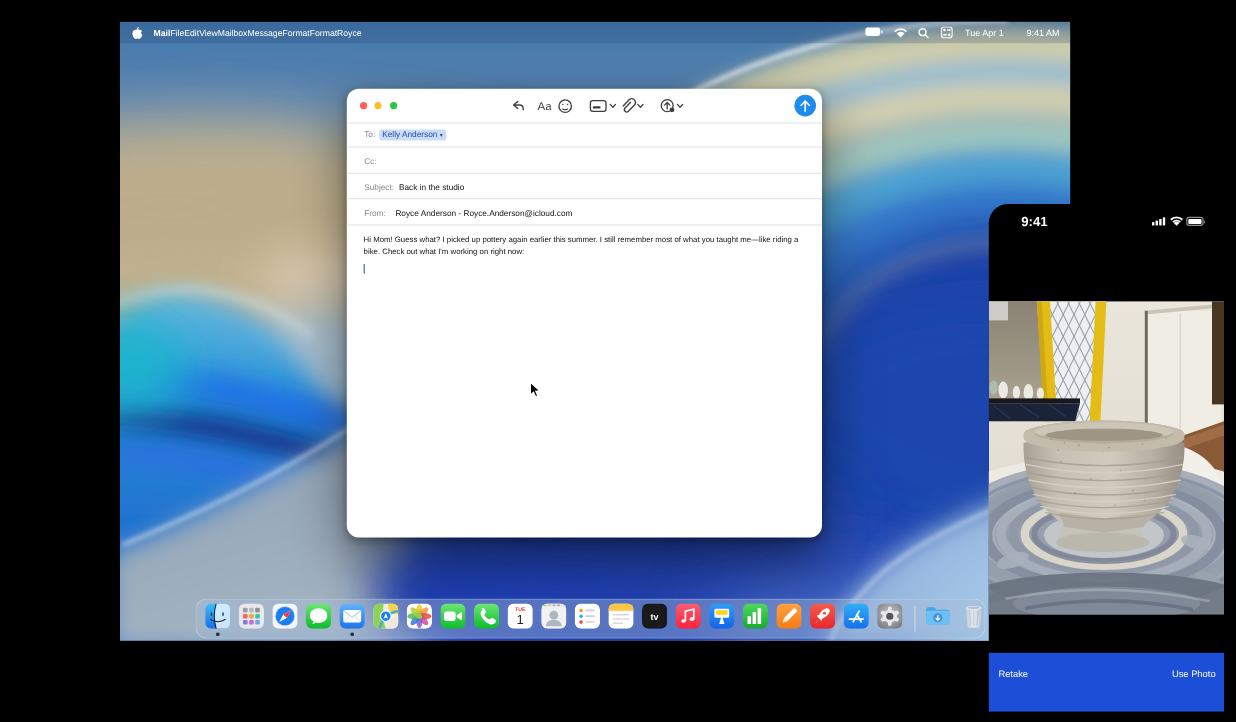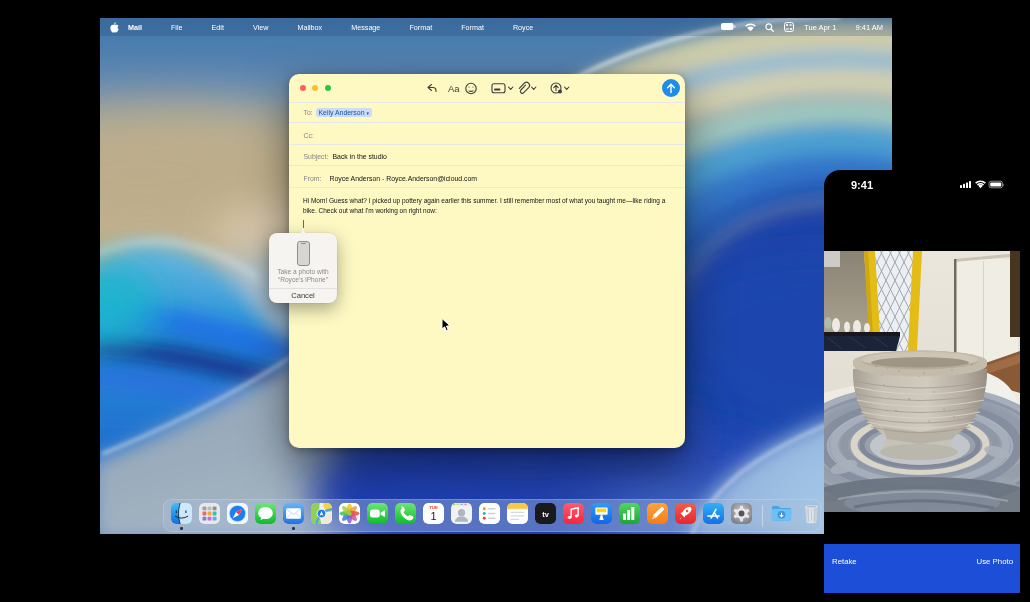--- a/index.html
+++ b/index.html
@@ -1,21 +1,21 @@
 <!DOCTYPE html>
 <html><head><meta charset="utf-8">
 <style>
 *{box-sizing:border-box;margin:0;padding:0}
 html,body{width:1030px;height:602px;background:#000;overflow:hidden;font-family:"Liberation Sans",sans-serif}
 body{position:relative}
 #desktop{position:absolute;left:100px;top:18px;width:792px;height:516px;overflow:hidden}
 #wp{position:absolute;left:0;top:0}
 #menubar{position:absolute;left:0;top:0;width:792px;height:18px;color:#fff;font-size:7.2px;display:flex;align-items:center}
-#menubar .mi{margin-right:29px;white-space:nowrap}
-#mwin{position:absolute;left:189px;top:56px;width:396px;height:374px;background:#fef9c3;border-radius:10px;box-shadow:0 18px 45px rgba(0,0,0,.5),0 2px 8px rgba(0,0,0,.3)}
+#menubar .mi{margin-right:0;white-space:nowrap}
+#mwin{position:absolute;left:189px;top:56px;width:396px;height:374px;background:#ffffff;border-radius:10px;box-shadow:0 18px 45px rgba(0,0,0,.5),0 2px 8px rgba(0,0,0,.3)}
 .sep{position:absolute;left:0;width:396px;height:1px;background:#e7e7e7}
 .lbl{position:absolute;color:#848484;font-size:6.9px}
 .val{position:absolute;color:#111;font-size:6.9px}
 #dock{position:absolute;left:63px;top:481px;width:658px;height:33px;background:rgba(168,188,218,.42);border-radius:9px;box-shadow:inset 0 0 0 .5px rgba(255,255,255,.35)}
 .di{position:absolute;top:485px;width:21px;height:21px;border-radius:5px;overflow:hidden}
 #iphone{position:absolute;left:824px;top:170px;width:206px;height:432px;background:#000;border-top-left-radius:16px}
 #photo{position:absolute;left:0;top:81px;width:196px;height:261px}
 #bottombar{position:absolute;left:0px;top:374px;width:196px;height:49px;background:#1d4ed8;color:#fff;font-size:7.8px}
 </style></head>
 <body>
@@ -167,30 +167,20 @@
     <div class="lbl" style="left:14.5px;top:35px">To:</div>
     <div style="position:absolute;left:26.5px;top:33.5px;height:9.5px;background:#cadcf8;border-radius:2.5px;padding:1.2px 3px 0 3px;font-size:6.9px;color:#1c4fa0">Kelly Anderson <span style="font-size:5px">▾</span></div>
     <div class="lbl" style="left:14.5px;top:57.5px">Cc:</div>
     <div class="lbl" style="left:14.5px;top:78.5px">Subject:</div>
     <div class="val" style="left:43.5px;top:78.5px">Back in the studio</div>
     <div class="lbl" style="left:14.5px;top:100.5px">From:</div>
     <div class="val" style="left:40.5px;top:100.5px">Royce Anderson - Royce.Anderson@icloud.com</div>
     <div class="val" style="left:14px;top:122px;width:368px;line-height:10.2px;font-size:6.5px">Hi Mom! Guess what? I picked up pottery again earlier this summer. I still remember most of what you taught me—like riding a bike. Check out what I'm working on right now:</div>
     <div style="position:absolute;left:13.5px;top:145.5px;width:1.2px;height:8.5px;background:#2c6fe2"></div>
   </div>
-  <div id="popup" style="position:absolute;left:169px;top:215px;width:68px;height:70px;background:#f6f4f1;border-radius:8px;box-shadow:0 6px 18px rgba(0,0,0,.35),0 0 0 .5px rgba(0,0,0,.08)">
-    <svg style="position:absolute;left:29px;top:-5px" width="10" height="6" viewBox="0 0 10 6">
-        <path d="M0,6 Q3.2,6 4.2,1.8 Q5,-.2 5.8,1.8 Q6.8,6 10,6 Z" fill="#f6f4f1"></path>
-      </svg>
-    <div style="position:absolute;left:28px;top:8px;width:12.5px;height:24.5px;border:1.3px solid #908e8a;border-radius:3px;background:#d8d6d3"></div>
-    <div style="position:absolute;left:31.5px;top:9.5px;width:5.5px;height:1.3px;background:#908e8a;border-radius:1px"></div>
-    <div style="position:absolute;left:0;top:34.5px;width:68px;text-align:center;font-size:6.6px;color:#8d8b88;line-height:8.4px">Take a photo with<br>“Royce's iPhone”</div>
-    <div style="position:absolute;left:0;top:54.5px;width:68px;height:1px;background:#e2e0dd"></div>
-    <div style="position:absolute;left:0;top:58px;width:68px;text-align:center;font-size:7.6px;color:#383838">Cancel</div>
-  </div>
   <svg style="position:absolute;left:341px;top:300px" width="10" height="14" viewBox="0 0 10 14">
     <path d="M1,0.5 L1,11.2 L3.6,8.8 L5.3,12.6 L7.2,11.8 L5.5,8.1 L9,7.8 Z" fill="#000" stroke="#fff" stroke-width="1"></path>
   </svg>
   <div id="dock"></div>
   <div id="dockicons">
   <svg class="di" style="left:71px" viewBox="0 0 24 24">
         <defs>
           <linearGradient id="fnd" x1="0" y1="0" x2="0" y2="1">
             <stop offset="0" stop-color="#3bbdf8"></stop>
             <stop offset="1" stop-color="#1470e8"></stop>

